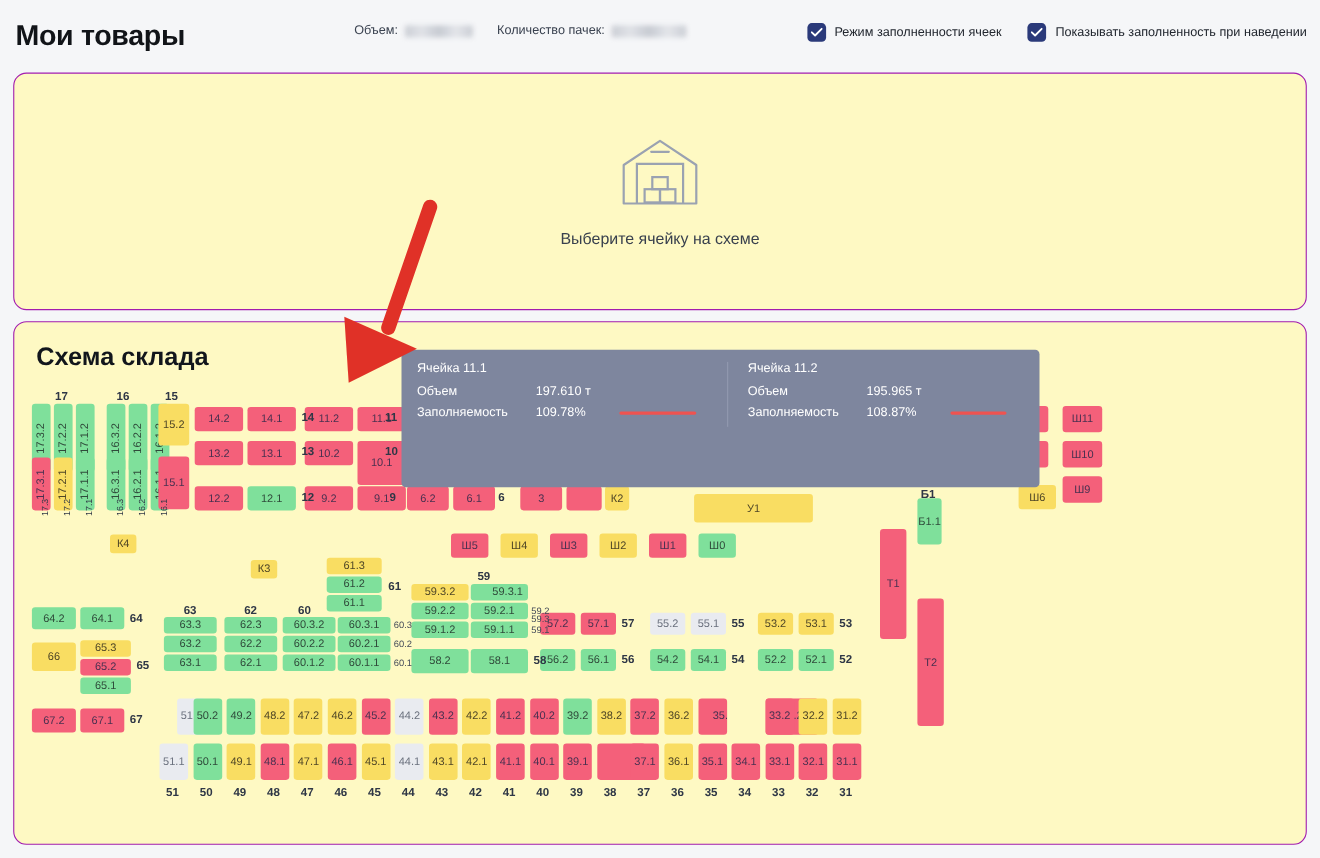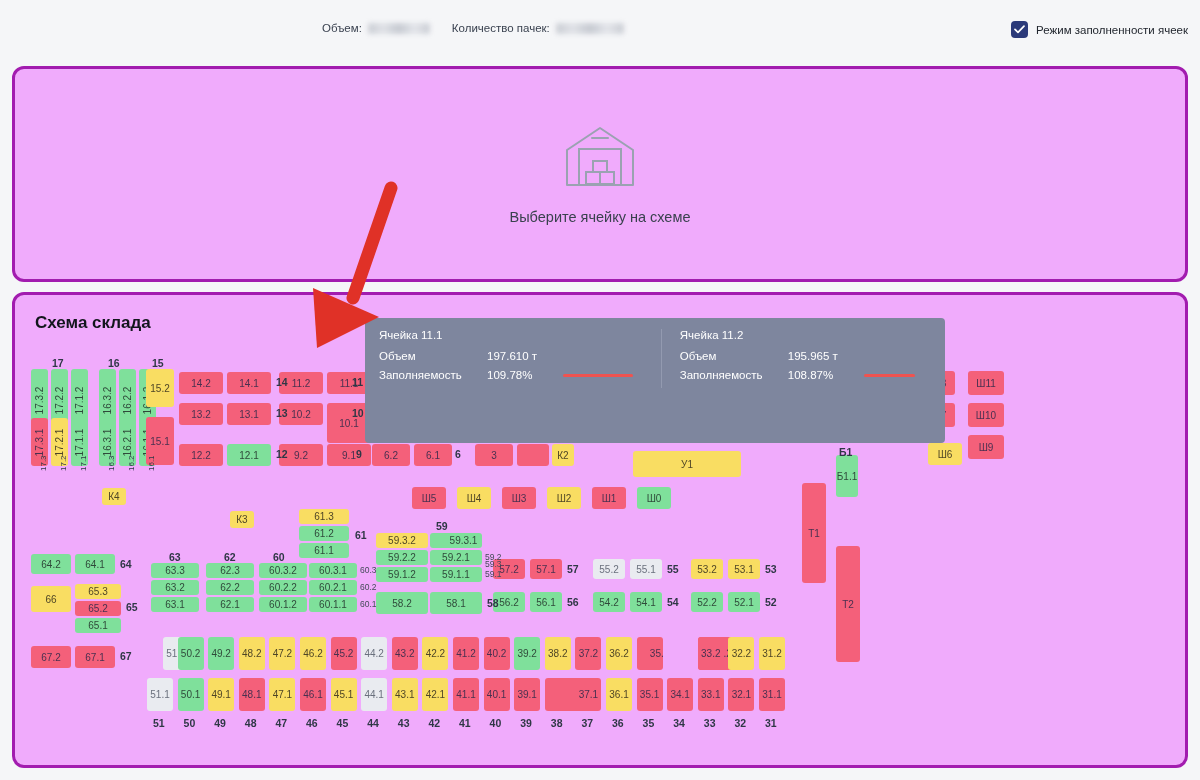--- a/index.html
+++ b/index.html
@@ -43,36 +43,36 @@
   .check-box {
     width: 17px; height: 17px; border-radius: 4px;
     background: #2b3a7a; display: flex; align-items: center; justify-content: center;
     flex: 0 0 auto;
   }
   .check-box svg { display: block; }
   .check-label { font-size: 11.5px; color: #22272f; white-space: nowrap; }
 
   
   .panel {
-    position: absolute; background: #f0abfc;
-    border: 3px solid #a21caf; border-radius: 12px;
+    position: absolute; background: #fef9c3;
+    border: 1px solid #a21caf; border-radius: 12px;
   }
   .panel-top { left: 12px; top: 66px; width: 1176px; height: 216px; }
   .panel-bottom { left: 12px; top: 292px; width: 1176px; height: 476px; }
 
   .empty-state {
     position: absolute; left: 0; top: 0; width: 100%; height: 100%;
     display: flex; flex-direction: column; align-items: center; justify-content: center;
     gap: 16px;
   }
   .empty-text { font-size: 14.5px; color: #39414e; }
 
   .scheme-title {
     position: absolute; left: 20px; top: 18px;
-    font-size: 17px; font-weight: bold; color: #12161c;
+    font-size: 23px; font-weight: bold; color: #12161c;
   }
 
   
   .scheme { position: absolute; left: 0; top: 0; width: 1176px; height: 476px; }
 
   .cell {
     position: absolute; border-radius: 3px;
     display: flex; align-items: center; justify-content: center;
     font-size: 10px; color: #3d4250; font-weight: normal;
     white-space: nowrap; overflow: hidden;
@@ -108,40 +108,49 @@
 
   
   .arrow { position: absolute; left: 305px; top: 180px; z-index: 50; pointer-events: none; }
 </style>
 </head>
 <body>
 
 <div class="page">
 
   <div class="header">
+    <div class="page-title">Мои товары</div>
 
     <div class="header-stats">
       <div class="stat">
         <span class="stat-label">Объем:</span>
         <span class="redacted w1"></span>
       </div>
       <div class="stat">
         <span class="stat-label">Количество пачек:</span>
         <span class="redacted w2"></span>
       </div>
     </div>
 
     <div class="header-checks">
       <label class="check">
         <span class="check-box">
           <svg width="11" height="9" viewBox="0 0 11 9">
               <path d="M1 4.4 L4 7.3 L10 1.2" stroke="#ffffff" stroke-width="1.7" fill="none" stroke-linecap="round" stroke-linejoin="round"></path>
             </svg>
         </span>
         <span class="check-label">Режим заполненности ячеек</span>
+      </label>
+      <label class="check">
+        <span class="check-box">
+          <svg width="11" height="9" viewBox="0 0 11 9">
+              <path d="M1 4.4 L4 7.3 L10 1.2" stroke="#ffffff" stroke-width="1.7" fill="none" stroke-linecap="round" stroke-linejoin="round"></path>
+            </svg>
+        </span>
+        <span class="check-label">Показывать заполненность при наведении</span>
       </label>
     </div>
   </div>
 
   <div class="panel panel-top">
     <div class="empty-state">
       <span>
         <svg width="76" height="66" viewBox="0 0 76 66" fill="none" stroke="#9aa2b1" stroke-width="2">
           <path d="M5 27 L38 5 L71 27 L71 62 L5 62 Z" stroke-linejoin="round"></path>
           <path d="M17 62 L17 26 L59 26 L59 62"></path>

